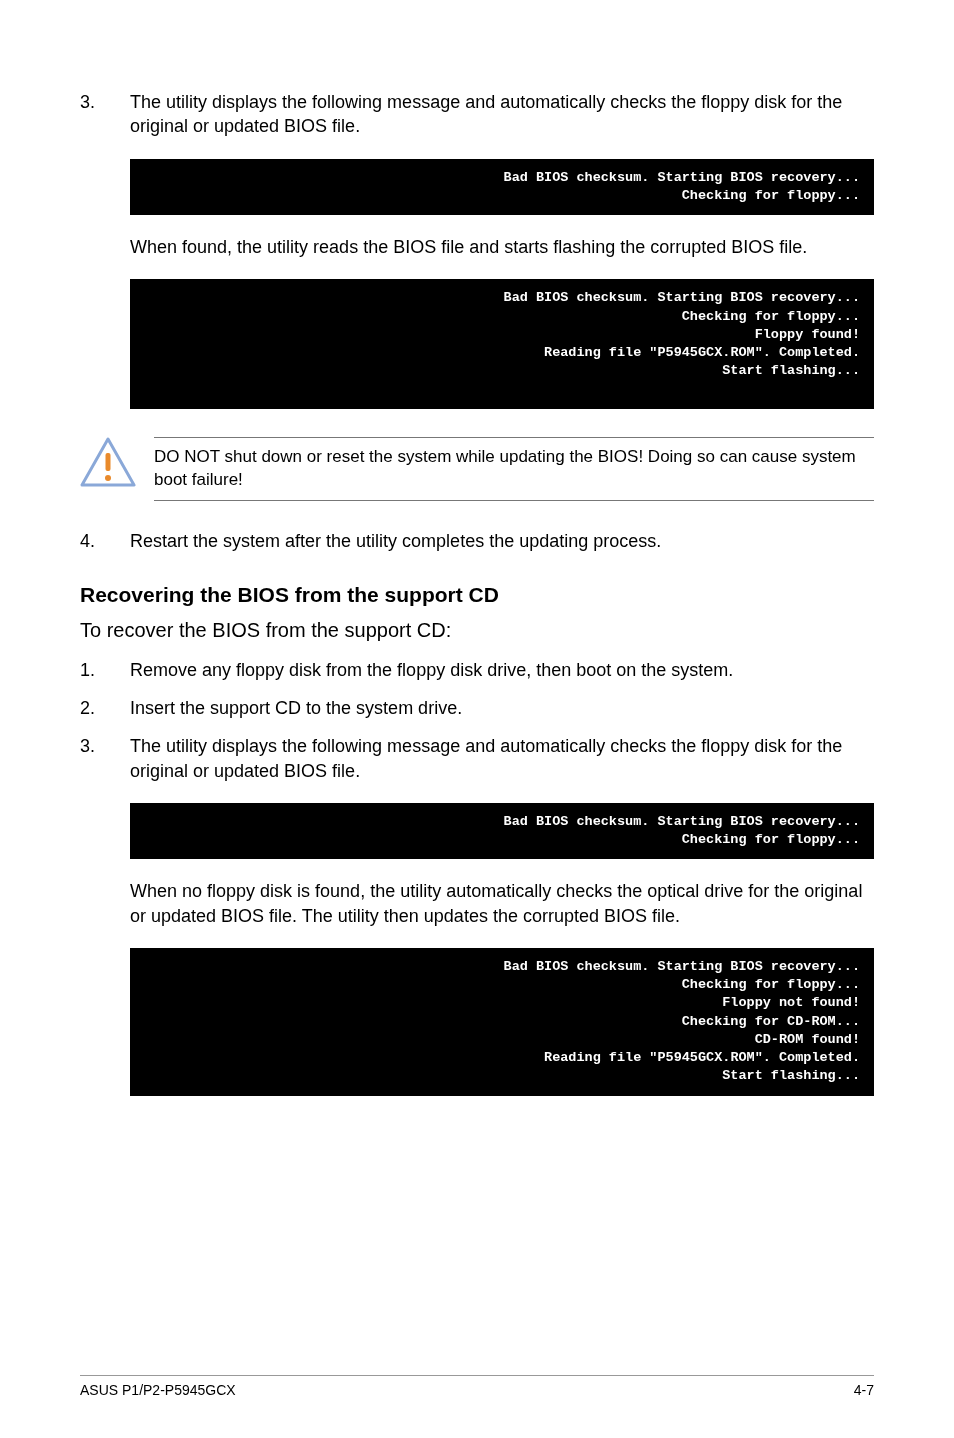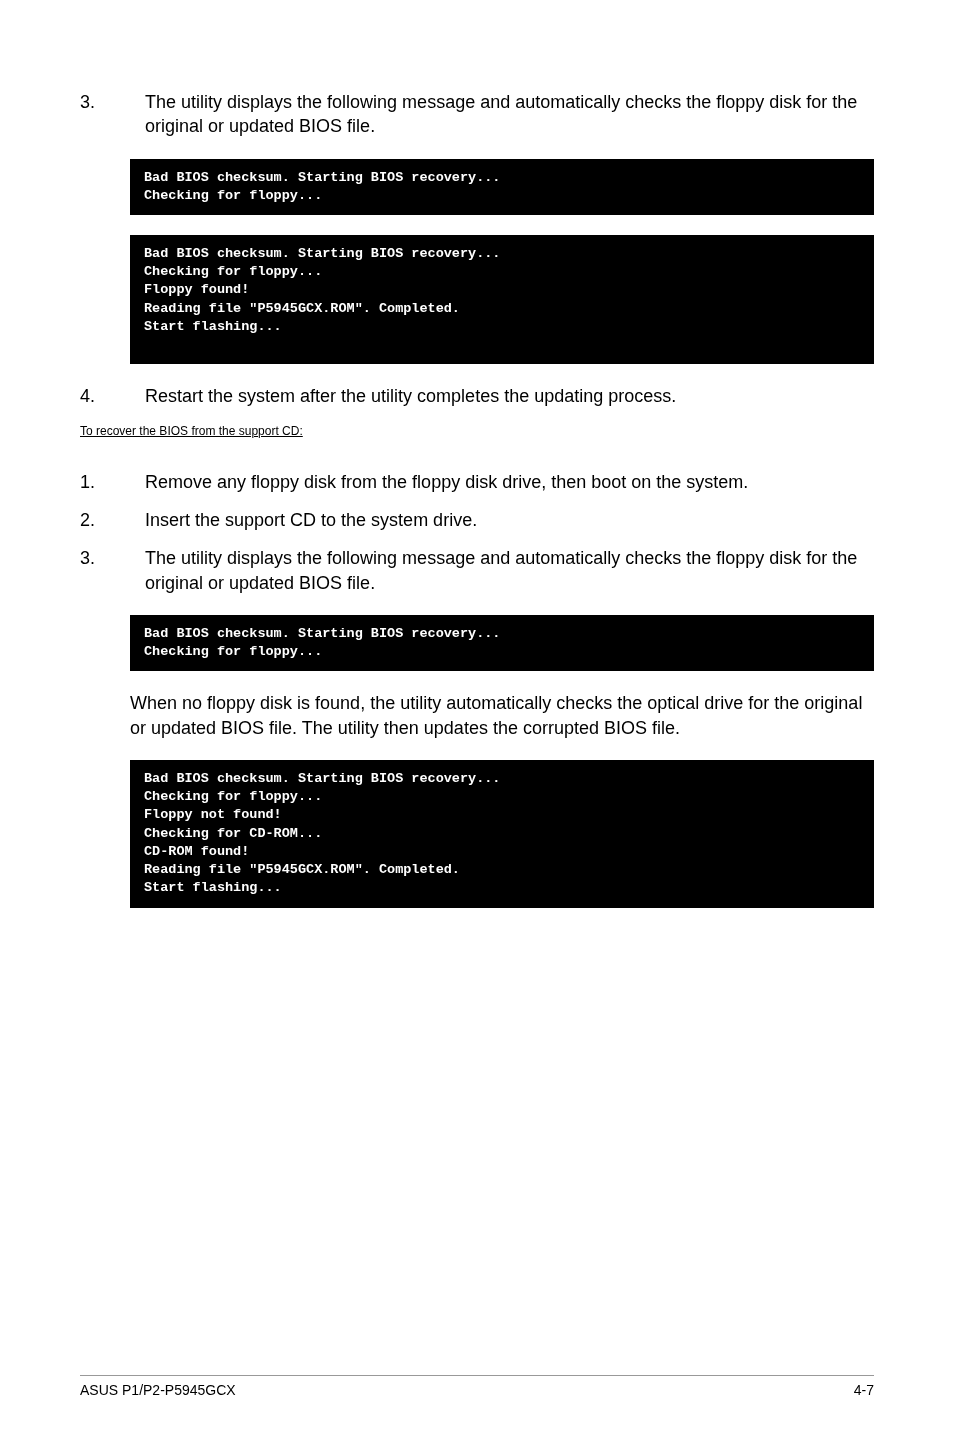--- a/index.html
+++ b/index.html
@@ -21,41 +21,41 @@
     margin-bottom: 14px;
     font-size: 18px;
     line-height: 1.35;
   }
   .numbered .num {
     width: 50px;
     flex-shrink: 0;
   }
   .numbered .txt {
     flex: 1;
-    margin-left: 15px;
   }
   .indent-para {
     margin-left: 50px;
     font-size: 18px;
     line-height: 1.35;
     margin-bottom: 14px;
     margin-top: 14px;
   }
   .terminal {
     background: #000;
     color: #fff;
     font-family: "Courier New", monospace;
     font-weight: bold;
     font-size: 13.5px;
     padding: 10px 14px;
     margin-left: 50px;
     margin-top: 20px;
     margin-bottom: 20px;
     white-space: pre;
     line-height: 1.35;
+    text-align: right;
   }
   .note-box {
     display: flex;
     align-items: flex-start;
     margin: 28px 0 28px 0;
     padding-left: 0;
   }
   .note-icon {
     width: 56px;
     flex-shrink: 0;
@@ -69,24 +69,23 @@
     border-bottom: 1px solid #777;
     padding: 8px 0;
   }
   .section-heading {
     font-size: 21px;
     font-weight: bold;
     margin-top: 30px;
     margin-bottom: 10px;
   }
   .body-para {
-    font-size: 12px;
+    font-size: 20px;
     line-height: 1.35;
-    margin-bottom: 31px;
-    text-decoration: underline;
+    margin-bottom: 14px;
   }
   .footer {
     position: absolute;
     bottom: 40px;
     left: 80px;
     right: 80px;
     border-top: 1px solid #999;
     padding-top: 6px;
     font-size: 14px;
     display: flex;
@@ -101,35 +100,47 @@
 <div class="page">
 
   <div class="numbered">
     <div class="num">3.</div>
     <div class="txt">The utility displays the following message and automatically checks the floppy disk for the original or updated BIOS file.</div>
   </div>
 
   <div class="terminal">Bad BIOS checksum. Starting BIOS recovery...
 Checking for floppy...</div>
 
+  <div class="indent-para">When found, the utility reads the BIOS file and starts flashing the corrupted BIOS file.</div>
 
   <div class="terminal">Bad BIOS checksum. Starting BIOS recovery...
 Checking for floppy...
 Floppy found!
 Reading file "P5945GCX.ROM". Completed.
 Start flashing...
 
 </div>
 
+  <div class="note-box">
+    <div class="note-icon">
+      <svg class="warn" width="56" height="52" viewBox="0 0 56 52">
+        <polygon points="28,2 54,48 2,48" fill="none" stroke="#8aa8d8" stroke-width="3" stroke-linejoin="round"></polygon>
+        <rect x="25.5" y="16" width="5" height="18" rx="2" fill="#e98a2b"></rect>
+        <circle cx="28" cy="41" r="3" fill="#e98a2b"></circle>
+      </svg>
+    </div>
+    <div class="note-text">DO NOT shut down or reset the system while updating the BIOS! Doing so can cause system boot failure!</div>
+  </div>
 
   <div class="numbered">
     <div class="num">4.</div>
     <div class="txt">Restart the system after the utility completes the updating process.</div>
   </div>
 
+  <div class="section-heading">Recovering the BIOS from the support CD</div>
 
   <div class="body-para">To recover the BIOS from the support CD:</div>
 
   <div class="numbered">
     <div class="num">1.</div>
     <div class="txt">Remove any floppy disk from the floppy disk drive, then boot on the system.</div>
   </div>
 
   <div class="numbered">
     <div class="num">2.</div>

